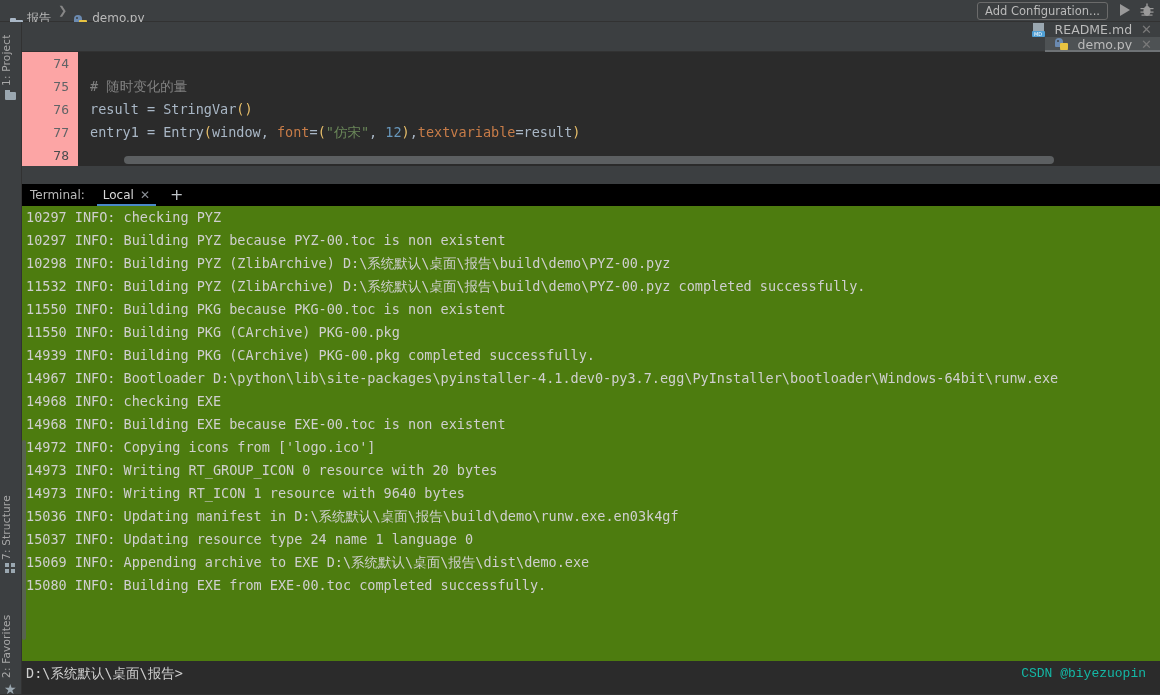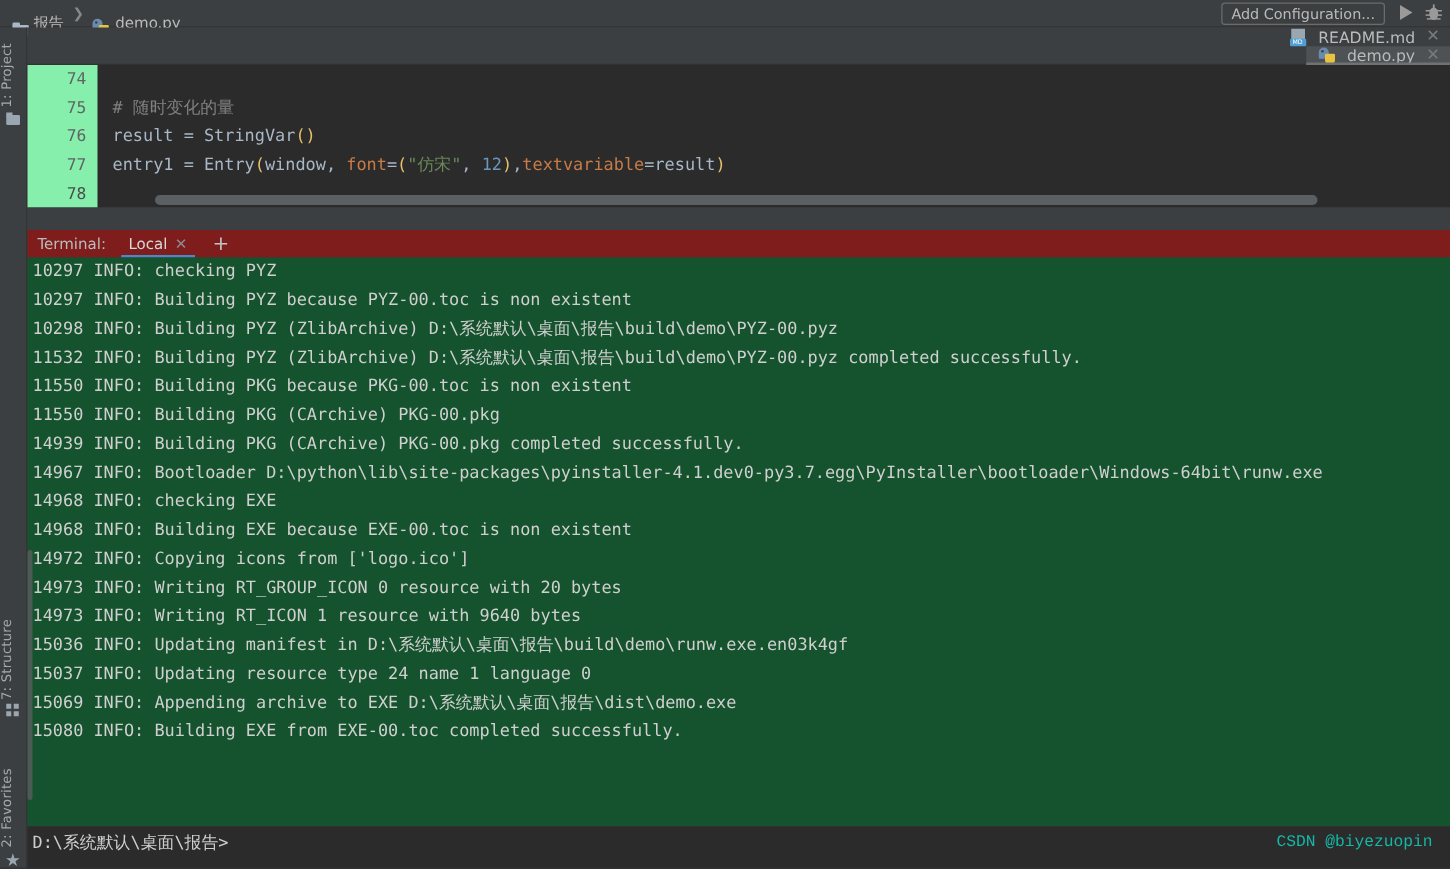--- a/index.html
+++ b/index.html
@@ -95,21 +95,21 @@
   }
   .etab .close { color: #7a7a7a; font-size: 13px; margin-left: 4px; }
 
   
   .editor {
     position: absolute; left: 22px; top: 52px; width: 1138px; height: 114px;
     background: #2b2b2b;
   }
   .gutter {
     position: absolute; left: 0; top: 0; width: 56px; height: 114px;
-    background: #86efac; color: #606366; font-family: "DejaVu Sans Mono", monospace;
+    background: #fca5a5; color: #606366; font-family: "DejaVu Sans Mono", monospace;
     font-size: 13px; text-align: right;
   }
   .gutter div { height: 23px; line-height: 23px; padding-right: 9px; }
   .codearea {
     position: absolute; left: 56px; top: 0; width: 1082px; height: 114px;
     color: #a9b7c6; font-family: "DejaVu Sans Mono", monospace; font-size: 13.5px;
     overflow: hidden;
   }
   .cline { height: 23px; line-height: 23px; padding-left: 12px; white-space: pre; }
   .c-comment { color: #808080; }
@@ -126,36 +126,36 @@
     position: absolute; left: 46px; top: 0; width: 930px; height: 8px;
     background: #5c5f61; border-radius: 4px;
   }
   .editor-shadow {
     position:absolute; left:22px; top:166px; width:1138px; height:18px; background:#3c3f41;
   }
 
   
   .term-header {
     position: absolute; left: 22px; top: 184px; width: 1138px; height: 22px;
-    background: #7f1d1d; display: flex; align-items: center; gap: 0px;
+    background: #000000; display: flex; align-items: center; gap: 0px;
   }
   .term-title { color: #bbbbbb; font-size: 12px; margin-left: 8px; }
   .term-tab {
     margin-left: 16px; height: 22px; display: flex; align-items: center;
     color: #d8d8d8; font-size: 12px; position: relative; padding: 0 2px;
   }
   .term-tab.active:after {
     content:""; position:absolute; left:-4px; right:-4px; bottom:0; height:2px; background:#4a88c7;
   }
   .term-tab .close { color:#8a8f96; font-size: 12px; margin-left: 6px; }
   .term-add { margin-left: 18px; color:#bfc4c9; font-size: 16px; line-height: 16px; }
 
   .term-body {
     position: absolute; left: 22px; top: 206px; width: 1138px; height: 455px;
-    background: #14532d; overflow: hidden;
+    background: #4d7c0f; overflow: hidden;
   }
   .tline {
     height: 23px; line-height: 23px; padding-left: 4px;
     color: #cfcfcf; font-family: "DejaVu Sans Mono", monospace; font-size: 13.5px;
     white-space: pre;
   }
   .term-prompt-bar {
     position: absolute; left: 22px; top: 661px; width: 1138px; height: 34px;
     background: #2b2b2b;
     padding-left: 24px;

